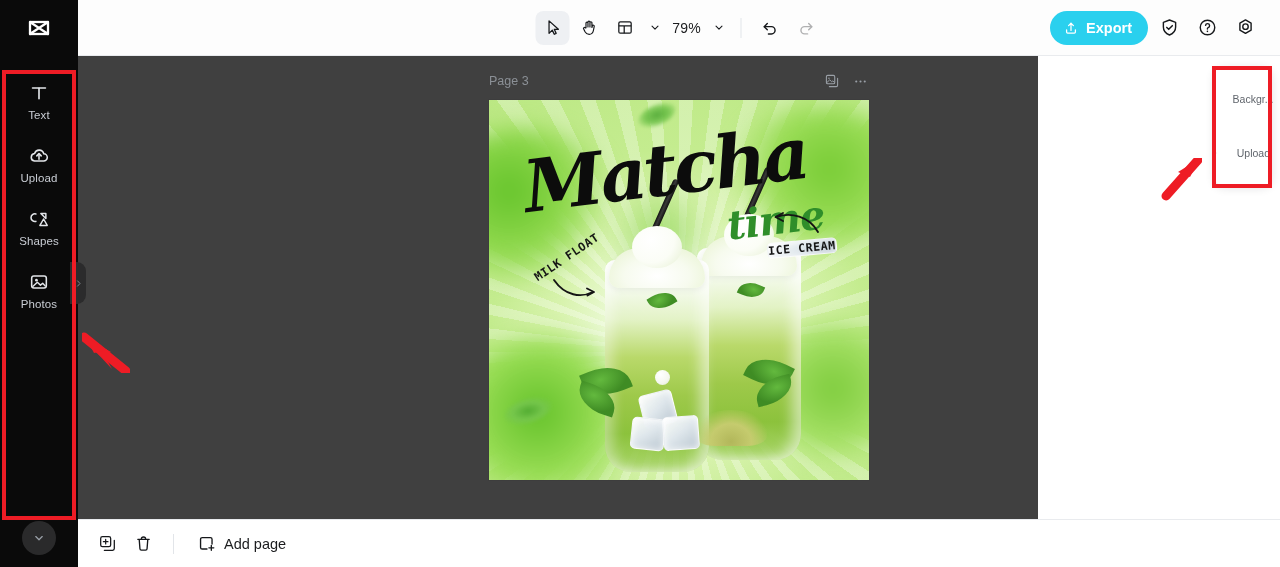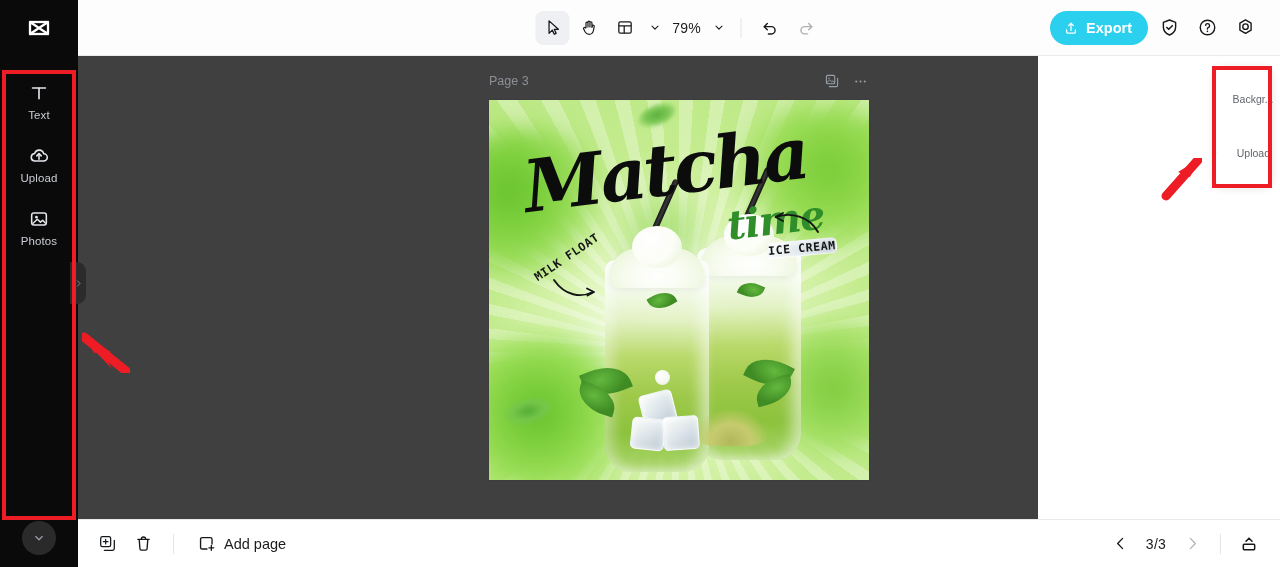--- a/index.html
+++ b/index.html
@@ -350,20 +350,28 @@
 
       <div class="rail-item">
         <svg width="22" height="22" viewBox="0 0 24 24">
           <path d="M7 17.5 A4.2 4.2 0 0 1 7.2 9.2 A5.2 5.2 0 0 1 17.2 9.6 A3.9 3.9 0 0 1 17 17.5 Z" fill="none" stroke="#e3e6ea" stroke-width="1.7" stroke-linejoin="round"></path>
           <path d="M12 15.6 V9.8" stroke="#e3e6ea" stroke-width="1.7" stroke-linecap="round"></path>
           <path d="M9.6 11.9 L12 9.4 L14.4 11.9" fill="none" stroke="#e3e6ea" stroke-width="1.7" stroke-linecap="round" stroke-linejoin="round"></path>
         </svg>
         <span class="lbl">Upload</span>
       </div>
 
+      <div class="rail-item">
+        <svg width="22" height="22" viewBox="0 0 24 24">
+          <path d="M8.6 6.5 A4.2 4.2 0 1 0 8.6 14.6" fill="none" stroke="#e3e6ea" stroke-width="1.7" stroke-linecap="round"></path>
+          <path d="M14 6 L19.5 6 L19.5 11.5 Z" fill="none" stroke="#e3e6ea" stroke-width="1.6" stroke-linejoin="round"></path>
+          <path d="M13 19 L17 12 L21 19 Z" fill="none" stroke="#e3e6ea" stroke-width="1.6" stroke-linejoin="round"></path>
+        </svg>
+        <span class="lbl">Shapes</span>
+      </div>
 
       <div class="rail-item">
         <svg width="22" height="22" viewBox="0 0 24 24">
           <rect x="4" y="5.5" width="16" height="13" rx="2.4" fill="none" stroke="#e3e6ea" stroke-width="1.7"></rect>
           <circle cx="9.2" cy="10" r="1.5" fill="#e3e6ea"></circle>
           <path d="M5.5 16.6 L10.2 12.2 L13.6 15.4 L16 13.4 L18.6 16.2" fill="none" stroke="#e3e6ea" stroke-width="1.6" stroke-linejoin="round" stroke-linecap="round"></path>
         </svg>
         <span class="lbl">Photos</span>
       </div>
 
@@ -579,40 +587,20 @@
       <div class="vdiv"></div>
       <div class="add-page">
         <svg width="19" height="19" viewBox="0 0 24 24">
           <path d="M19 12.6 V6.6 a2.1 2.1 0 0 0-2.1-2.1 H6.6 A2.1 2.1 0 0 0 4.5 6.6 V16.9 a2.1 2.1 0 0 0 2.1 2.1 h6" fill="none" stroke="#16181b" stroke-width="1.7" stroke-linecap="round"></path>
           <path d="M18.1 14.4 V20.6 M15 17.5 H21.2" stroke="#16181b" stroke-width="1.7" stroke-linecap="round"></path>
         </svg>
         <span>Add page</span>
       </div>
     </div>
 
-    <div class="footer-right">
-      <div class="nav-btn">
-        <svg width="17" height="17" viewBox="0 0 24 24">
-          <path d="M15 4.8 L8 12 L15 19.2" fill="none" stroke="#16181b" stroke-width="1.9" stroke-linecap="round" stroke-linejoin="round"></path>
-        </svg>
-      </div>
-      <span class="pager">3/3</span>
-      <div class="nav-btn dis">
-        <svg width="17" height="17" viewBox="0 0 24 24">
-          <path d="M9 4.8 L16 12 L9 19.2" fill="none" stroke="#16181b" stroke-width="1.9" stroke-linecap="round" stroke-linejoin="round"></path>
-        </svg>
-      </div>
-      <div class="vdiv"></div>
-      <div class="nav-btn">
-        <svg width="20" height="20" viewBox="0 0 24 24">
-          <rect x="5.2" y="12.4" width="13.6" height="6.4" rx="1" fill="none" stroke="#16181b" stroke-width="1.8"></rect>
-          <path d="M8.4 8.6 L12 5 L15.6 8.6" fill="none" stroke="#16181b" stroke-width="1.8" stroke-linecap="round" stroke-linejoin="round"></path>
-        </svg>
-      </div>
-    </div>
   </div>
 
   <div class="anno-box anno-left"></div>
   <div class="anno-box anno-right"></div>
 
   <svg class="anno-arrow left-arrow" width="48" height="48" viewBox="0 0 48 48">
     <path d="M2 12 L23 26 L16 29 L30 44 L22 30 L29 27 Z" fill="#ee1c25"></path>
     <path d="M2 12 L44 46" stroke="#ee1c25" stroke-width="9" stroke-linecap="round"></path>
     <path d="M3 11 L25 25 L12 28 Z" fill="#ee1c25"></path>
   </svg>

